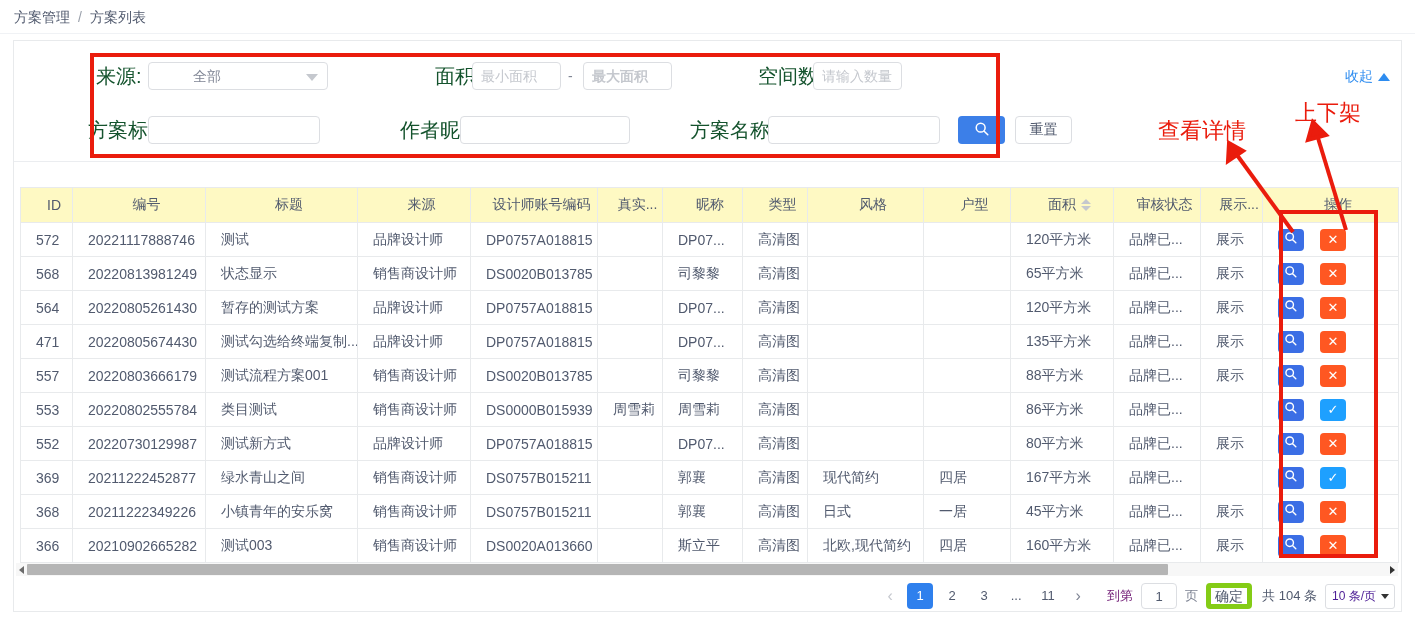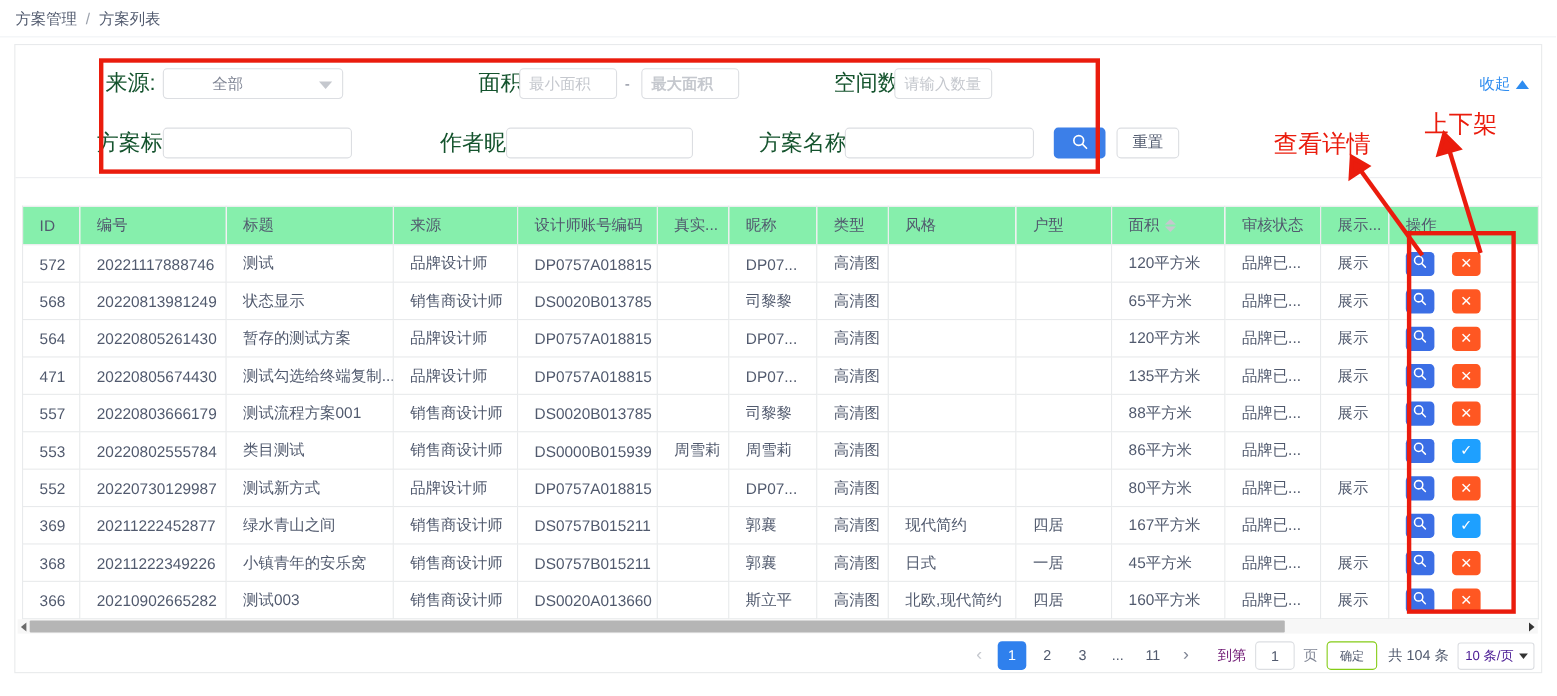--- a/index.html
+++ b/index.html
@@ -24,21 +24,21 @@
   .fselect .caret { position:absolute; right:9px; top:11px; width:0; height:0; border-left:6px solid transparent; border-right:6px solid transparent; border-top:7px solid #c5c8ce; }
   .dash { position:absolute; font-size:14px; color:#808695; height:28px; line-height:28px; }
   .search-btn { position:absolute; left:958px; top:116px; width:47px; height:28px; background:#3c7fe8; border:none; border-radius:4px; display:flex; align-items:center; justify-content:center; cursor:pointer; }
   .reset-btn { position:absolute; left:1015px; top:116px; width:57px; height:28px; background:#fff; border:1px solid #dcdee2; border-radius:4px; font-size:14px; color:#515a6e; cursor:pointer; font-family:inherit; }
   .collapse { position:absolute; left:1345px; top:62px; height:28px; line-height:28px; font-size:14px; color:#2d8cf0; cursor:pointer; white-space:nowrap; }
   .collapse .tri { display:inline-block; width:0; height:0; border-left:6px solid transparent; border-right:6px solid transparent; border-bottom:8px solid #2d8cf0; margin-left:5px; }
 
   
   table.grid { position:absolute; left:20px; top:187px; width:1378px; border-collapse:collapse; table-layout:fixed; font-size:14px; color:#515a6e; background:#fff; }
   table.grid th, table.grid td { border:1px solid #e8eaec; padding:0 0 0 15px; text-align:left; white-space:nowrap; overflow:hidden; text-overflow:clip; font-weight:normal; }
-  table.grid th { height:35px; background:#86efac; }
+  table.grid th { height:35px; background:#fef9c3;text-align:center; }
   table.grid td { height:34px; }
   .sort-carets { display:inline-flex; flex-direction:column; margin-left:5px; vertical-align:middle; cursor:pointer; }
   .sort-carets i { width:0; height:0; border-left:5px solid transparent; border-right:5px solid transparent; display:block; }
   .sort-carets .up { border-bottom:5px solid #c5c8ce; margin-bottom:2px; }
   .sort-carets .down { border-top:5px solid #c5c8ce; }
   td.ops { padding-left:24px; }
   .op-btn { width:26px; height:22px; border:none; border-radius:4px; display:inline-flex; align-items:center; justify-content:center; color:#fff; font-size:13px; cursor:pointer; vertical-align:middle; font-family:inherit; }
   .op-btn.view { background:#3b6ee5; margin-right:16px; }
   .op-btn.toggle[data-state="off"] { background:#ff5722; }
   .op-btn.toggle[data-state="on"]  { background:#1ea0ff; }
@@ -54,21 +54,21 @@
   .pagination { position:absolute; top:582px; right:20px; height:28px; display:flex; align-items:center; gap:8px; font-size:13px; color:#515a6e; }
   .pg-arrow { width:18px; text-align:center; font-size:16px; background:none; border:none; cursor:pointer; font-family:inherit; }
   .pg-arrow.prev { color:#c5c8ce; }
   .pg-arrow.next { color:#808695; }
   .pages { display:flex; align-items:center; gap:6px; }
   .page-btn { min-width:26px; height:26px; line-height:26px; text-align:center; border:none; border-radius:4px; background:transparent; color:#515a6e; font-size:13px; cursor:pointer; font-family:inherit; }
   .page-btn[data-active="true"] { background:#2f80ed; color:#fff; }
   .goto-label { color:#701a75; margin-left:12px; }
   .goto-input { width:36px; height:26px; border:1px solid #dcdee2; border-radius:4px; text-align:center; font-size:13px; color:#515a6e; outline:none; font-family:inherit; }
   .page-word { color:#808695; }
-  .confirm-btn { width:46px; height:26px; background:#fff; border:1px solid #84cc16; border-radius:4px; font-size:11px; color:#515a6e; cursor:pointer; font-family:inherit; }
+  .confirm-btn { width:46px; height:26px; background:#fff; border:5px solid #84cc16; border-radius:4px; font-size:14px; color:#515a6e; cursor:pointer; font-family:inherit; }
   .total { margin-left:2px; white-space:nowrap; }
   .size-select { position:relative; width:70px; height:25px; border:1px solid #dcdee2; border-radius:3px; line-height:23px; padding:0 16px 0 6px; font-size:12px; color:#4c1d95; cursor:pointer; white-space:nowrap; }
   .size-select .caret { position:absolute; right:5px; top:9px; width:0; height:0; border-left:4px solid transparent; border-right:4px solid transparent; border-top:5px solid #333; }
 
   
   .anno-rect { position:absolute; border:4px solid #ea1c0d; pointer-events:none; z-index:40; }
   .anno-rect.r1 { left:90px; top:53px; width:910px; height:105px; }
   .anno-rect.r2 { left:1279px; top:210px; width:99px; height:348px; }
   .anno-text { position:absolute; color:#ea1c0d; font-size:22px; z-index:41; white-space:nowrap; }
   .anno-text.t1 { left:1158px; top:116px; }
@@ -82,21 +82,21 @@
 
   <div class="breadcrumb">
     <span>方案管理</span><span class="sep">/</span><span>方案列表</span>
   </div>
   <div class="top-divider"></div>
 
   <div class="card"></div>
   <div class="filter-divider"></div>
 
   <span class="flabel" style="left:96px; top:62px;">来源:</span>
-  <div class="fselect" style="left:148px; top:62px; width:164px;padding-left:44px;">
+  <div class="fselect" style="left:148px; top:62px; width:180px;padding-left:44px;">
     <span>全部</span>
     <span class="caret"></span>
   </div>
   <span class="flabel" style="left:412px; top:62px;margin-left:23px;">面积区间</span>
   <input class="finput" style="left: 472px; top: 62px; width: 89px;" placeholder="最小面积">
   <span class="dash" style="left:568px; top:62px;">-</span>
   <input class="finput" style="left: 583px; top: 62px; width: 89px; font-weight: bold;" placeholder="最大面积">
   <span class="flabel" style="left:758px; top:62px;">空间数</span>
   <input class="finput" style="left: 813px; top: 62px; width: 89px;" placeholder="请输入数量">
   <span class="collapse"><span>收起</span><span class="tri"></span></span>

